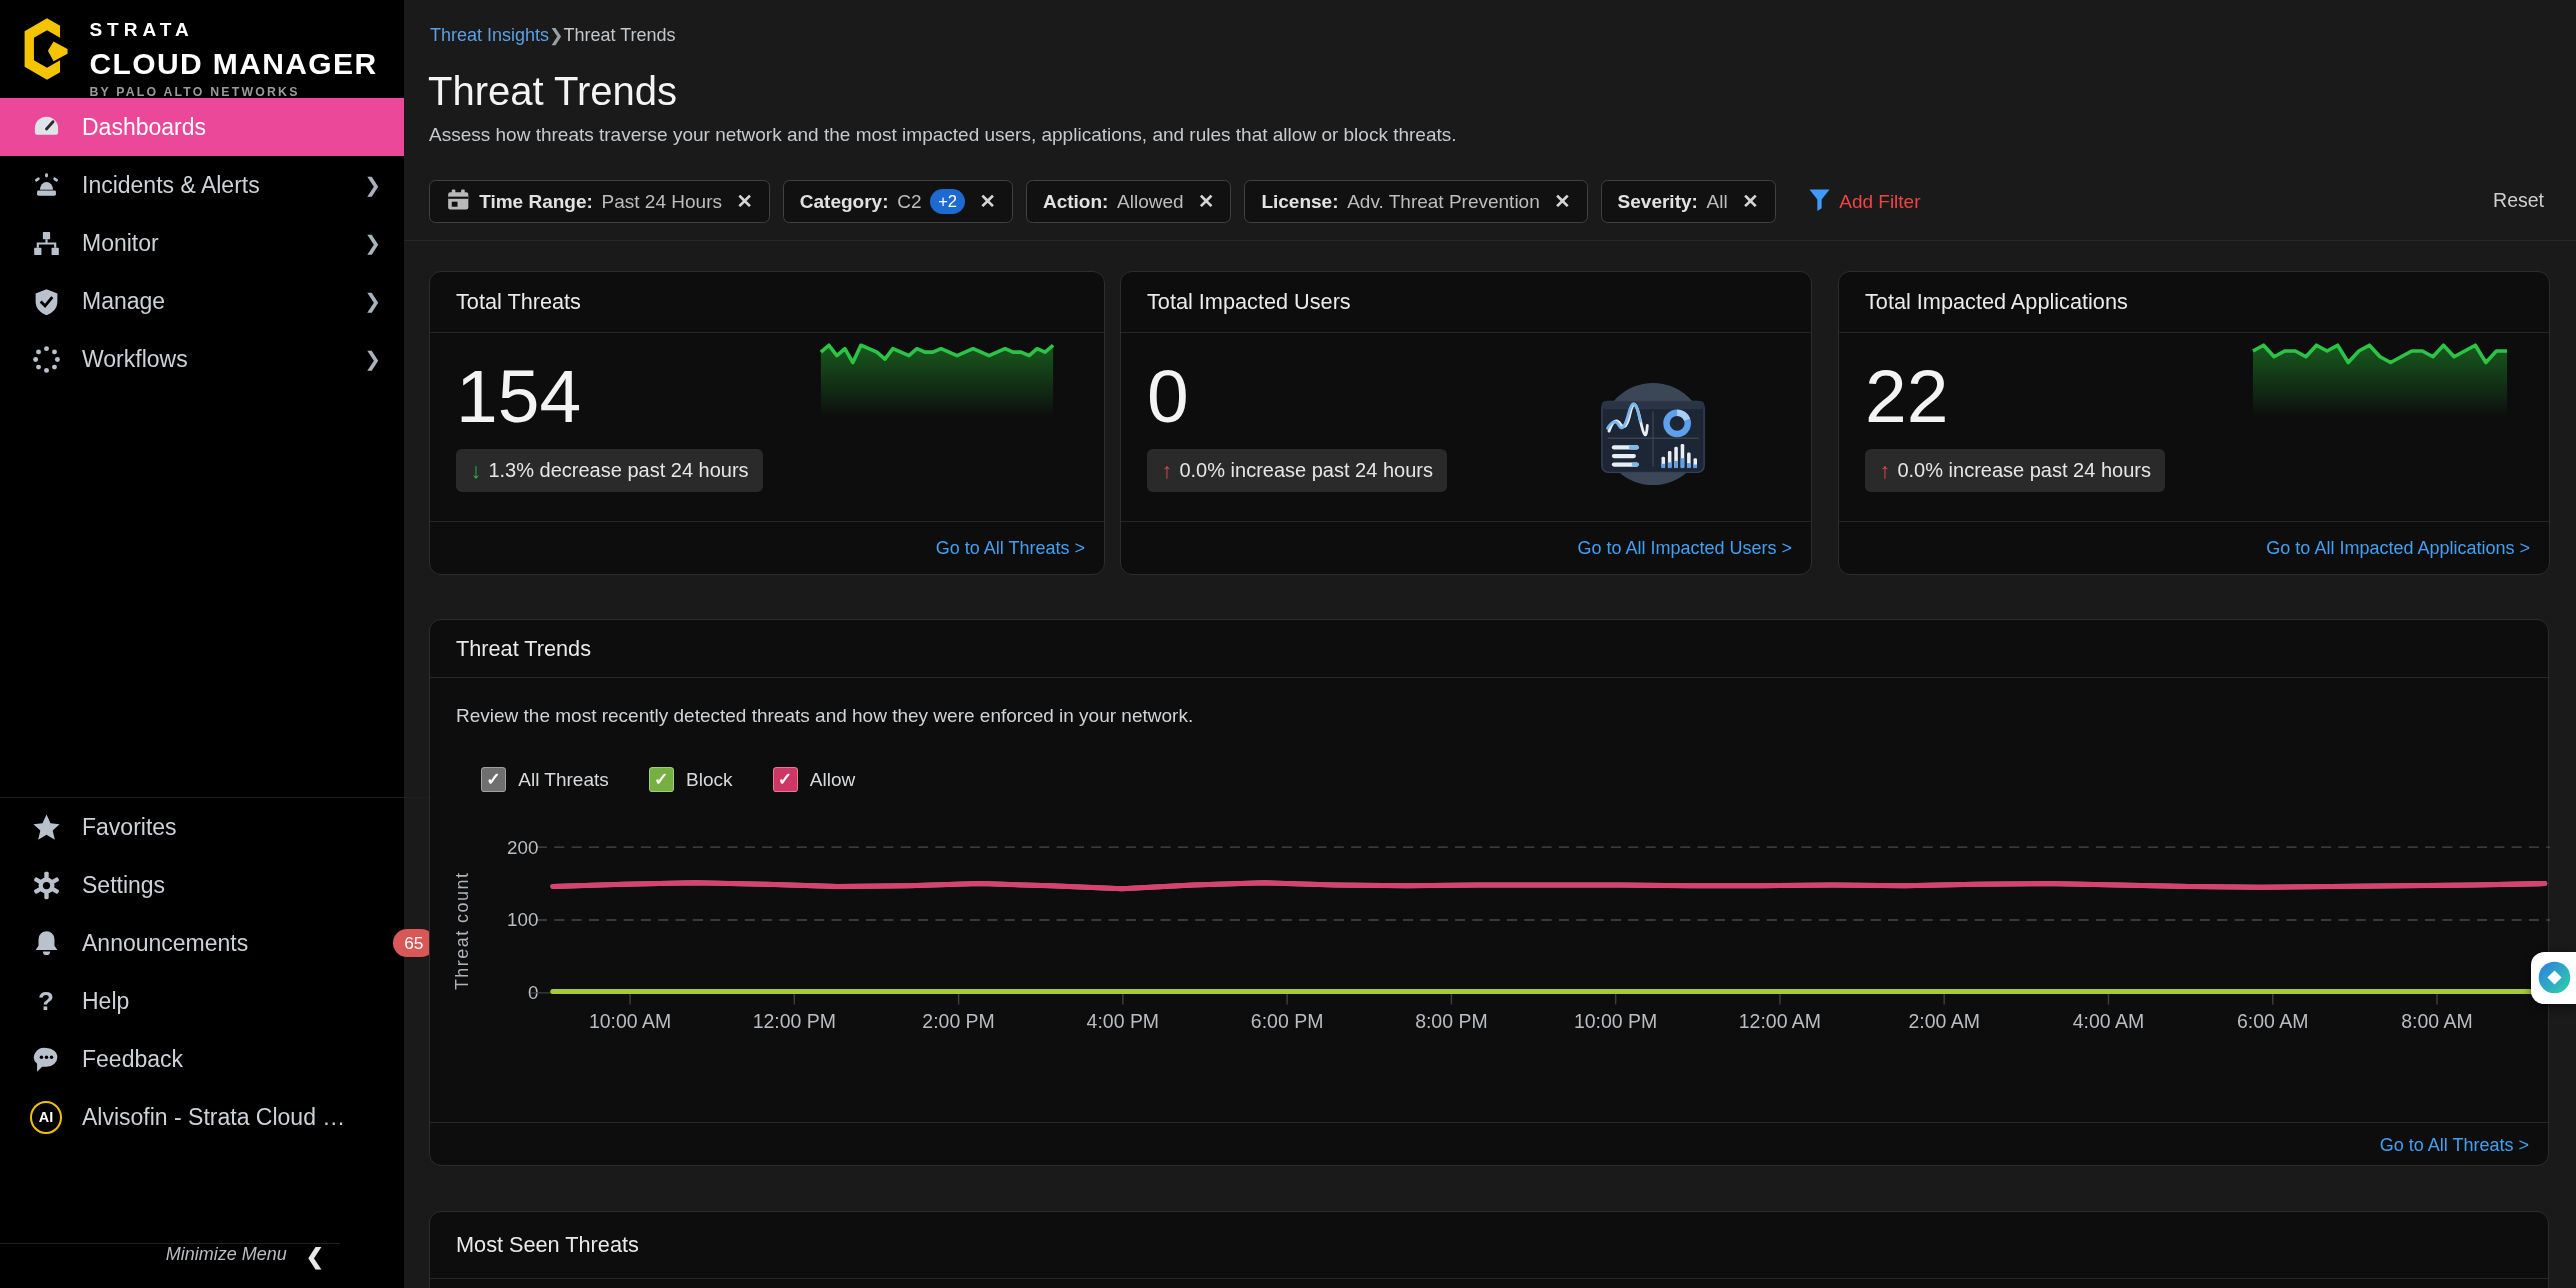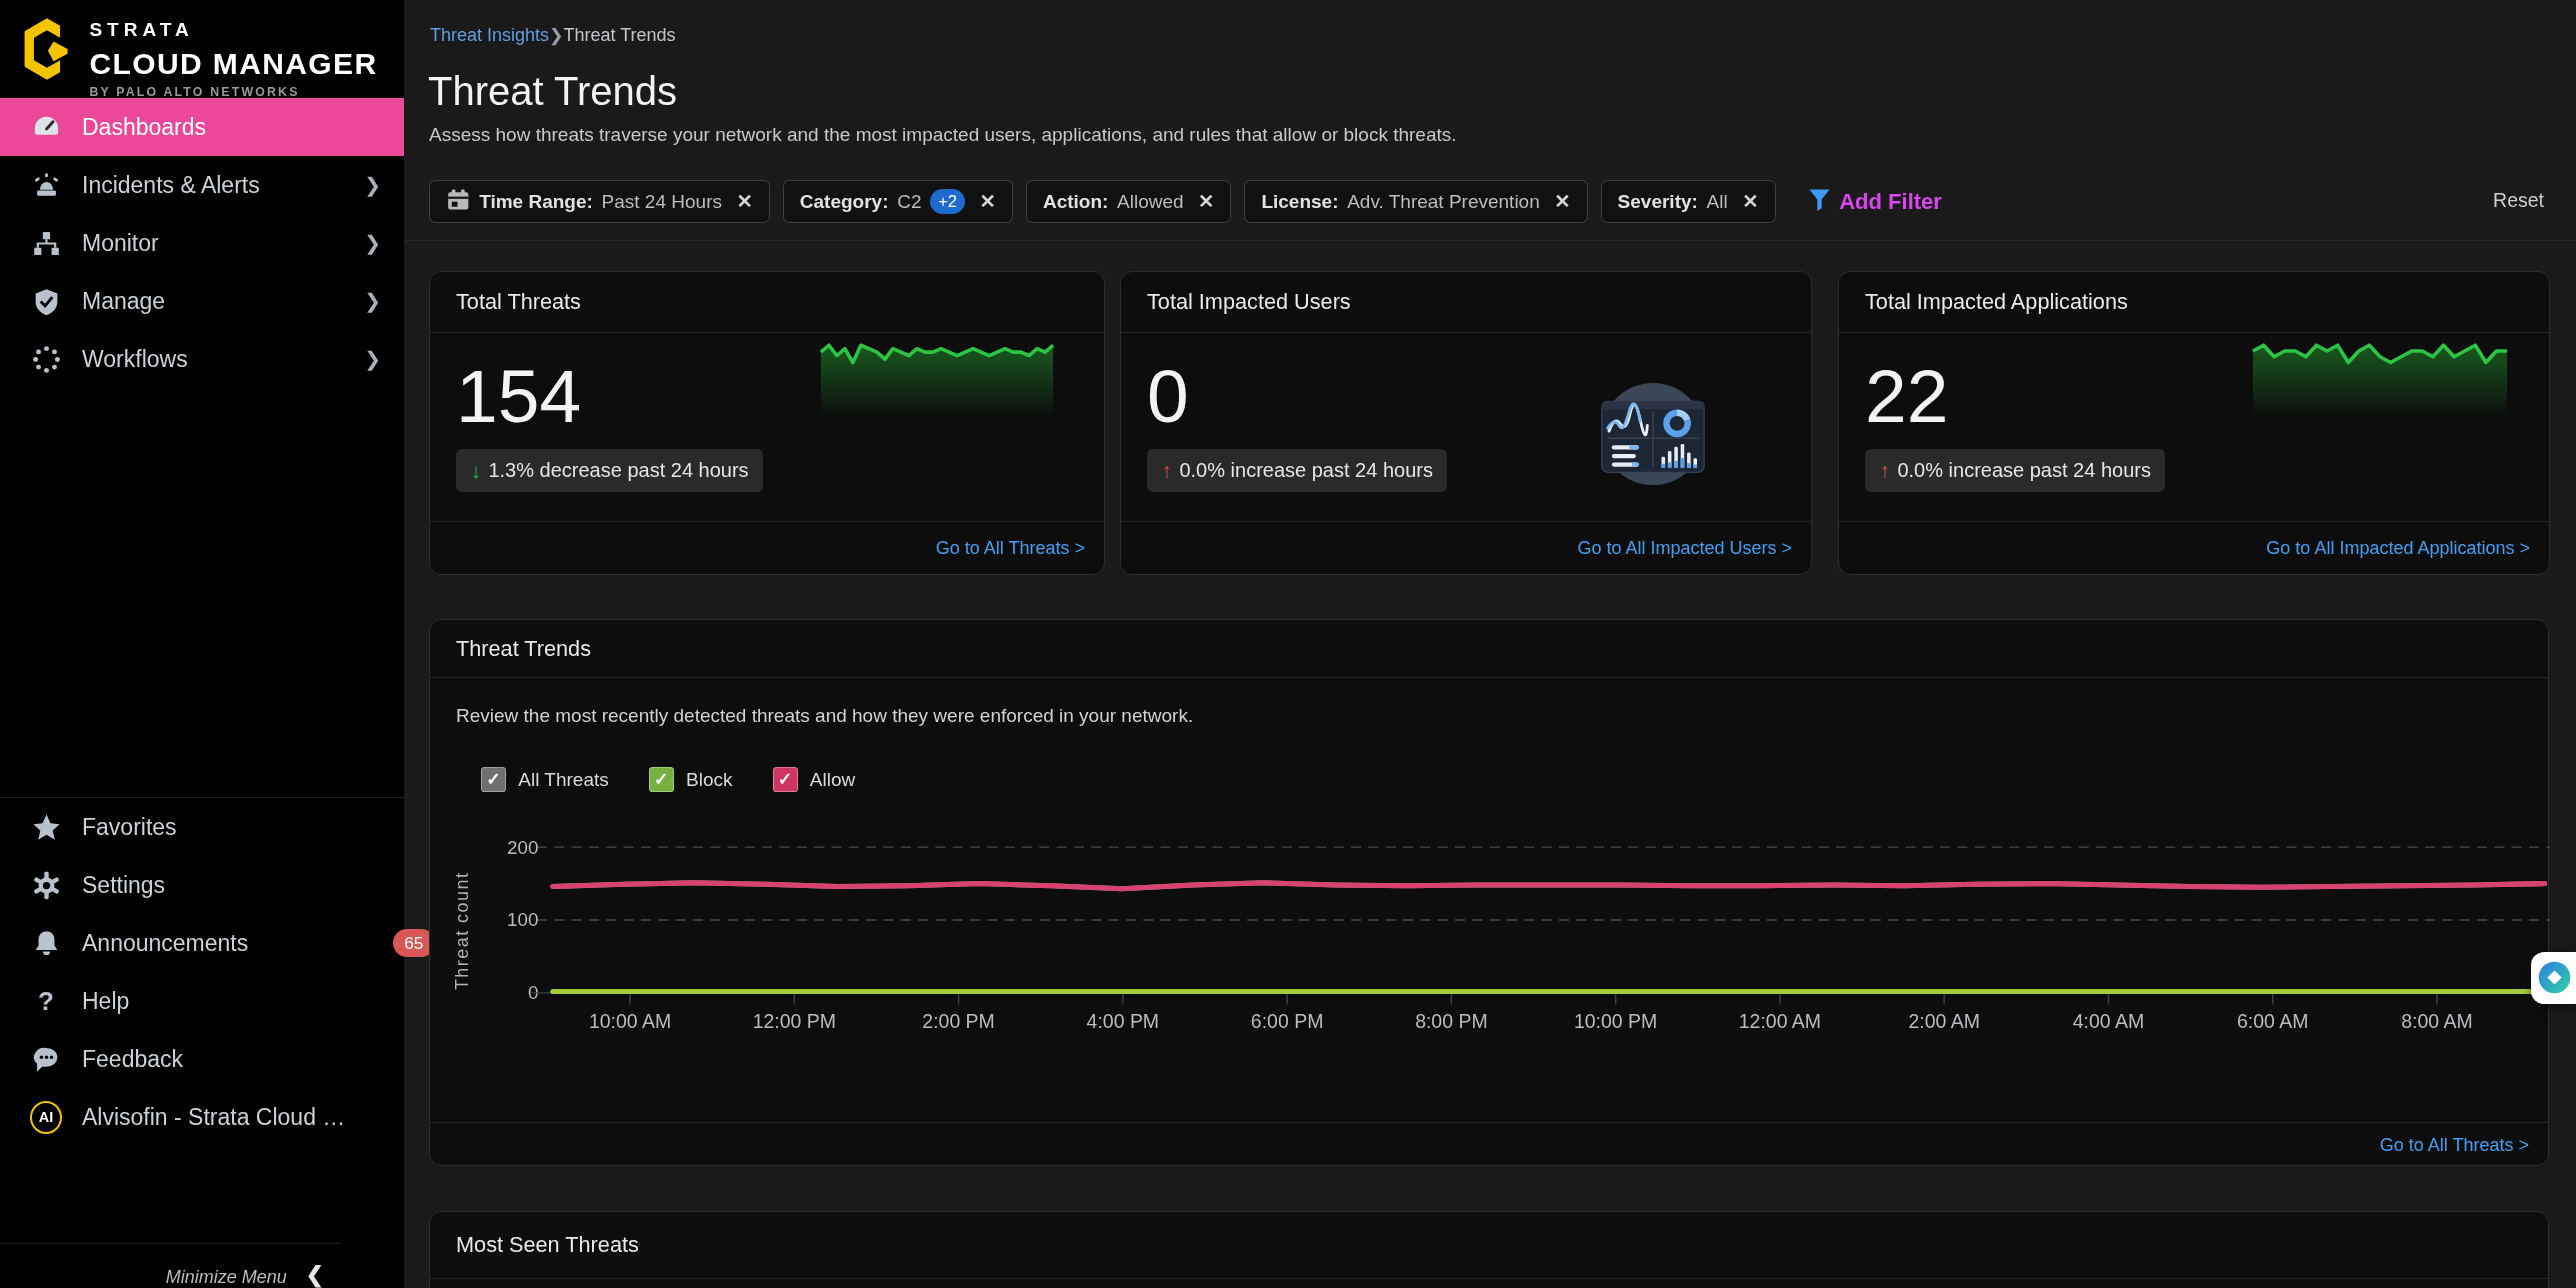--- a/index.html
+++ b/index.html
@@ -22,21 +22,21 @@
   .nav-item .icon { width:32px; height:32px; display:flex; align-items:center; justify-content:center; flex:0 0 32px; }
   .nav-item .lbl { color:#ccd2d8; font-size:23px; margin-left:20px; white-space:nowrap; overflow:hidden; max-width:267px; text-overflow:ellipsis; }
   .nav-item.active .lbl { color:#fff; }
   .nav-chev { position:absolute; right:23px; color:#a9b1ba; font-size:20px; }
   .nav-badge { position:absolute; right:29px; background:#d95757; color:#fff; font-size:17.3px;
                border-radius:14.4px; padding:3.6px 11.6px; }
   .q-icon { color:#b9c2cc; font-size:26px; font-weight:bold; }
   .ai-avatar { width:33px; height:33px; border-radius:50%; border:2.9px solid #f2c200; color:#fff;
                font-size:14.4px; font-weight:bold; display:flex; align-items:center; justify-content:center; }
   .minimize { position:absolute; left:0; bottom:0; width:340px; height:45px; border-top:1.4px solid #1f1f1f;
-              display:flex; align-items:flex-end; justify-content:flex-end; padding-right:16px; gap:19px; cursor:pointer; }
+              display:flex; align-items:flex-start; justify-content:flex-end; padding-right:16px; gap:19px; cursor:pointer; }
   .minimize .mlbl { color:#b9bdc1; font-size:18px; font-style:italic; }
   .minimize .mchev { color:#e8e8e8; font-size:21.7px; font-weight:bold; }
 
   
   .main { position:absolute; left:404px; top:0; width:2172px; height:1288px; }
   .breadcrumb { position:absolute; left:26px; top:24.5px; font-size:18px; display:flex; align-items:center; }
   .bc-link { color:#5d9fe2; cursor:pointer; }
   .bc-sep { color:#9aa0a6; font-size:17.3px; }
   .bc-cur { color:#c2c7cc; }
   .page-title { position:absolute; left:24px; top:69px; color:#f4f4f4; font-size:40px; font-weight:400; }
@@ -44,21 +44,21 @@
 
   
   .filterbar { position:absolute; left:25px; top:180px; display:flex; align-items:center; gap:13px; }
   .chip { display:flex; align-items:center; gap:8.7px; background:#111; border:1.4px solid #414141;
           border-radius:6.5px; height:43px; padding:0 16px; cursor:pointer; }
   .chip .c-lbl { color:#e2e2e2; font-size:19px; font-weight:bold; white-space:nowrap; }
   .chip .c-val { color:#bdbdbd; font-size:19px; white-space:nowrap; }
   .chip .c-x { color:#d5d5d5; font-size:19.5px; font-weight:bold; margin-left:5.8px; cursor:pointer; }
   .chip .c-badge { background:#1d6ad0; color:#fff; font-size:16.6px; border-radius:721px; padding:2.9px 8px; }
   .addfilter { display:flex; align-items:center; gap:8.7px; margin-left:19px; cursor:pointer; }
-  .addfilter .af-lbl { color:#d946ef; font-size:22px;font-weight:bold; }
+  .addfilter .af-lbl { color:#ef4444; font-size:19px; }
   .reset { position:absolute; right:32px; top:189px; color:#cfcfcf; font-size:19.5px; cursor:pointer; }
   .filter-divider { position:absolute; left:0; top:240px; width:2172px; height:1.4px; background:#272727; }
 
   
   .card { position:absolute; background:#0d0d0d; border:1.4px solid #2d2d2d; border-radius:12px; }
   .card-header { height:61px; display:flex; align-items:center; padding-left:26px;
                  border-bottom:1.4px solid #262626; }
   .card-title { color:#eaeaea; font-size:21.7px; }
   .card-footer { position:absolute; left:0; right:0; bottom:0; height:53px; border-top:1.4px solid #262626;
                  display:flex; align-items:center; justify-content:flex-end; padding-right:19px; }

